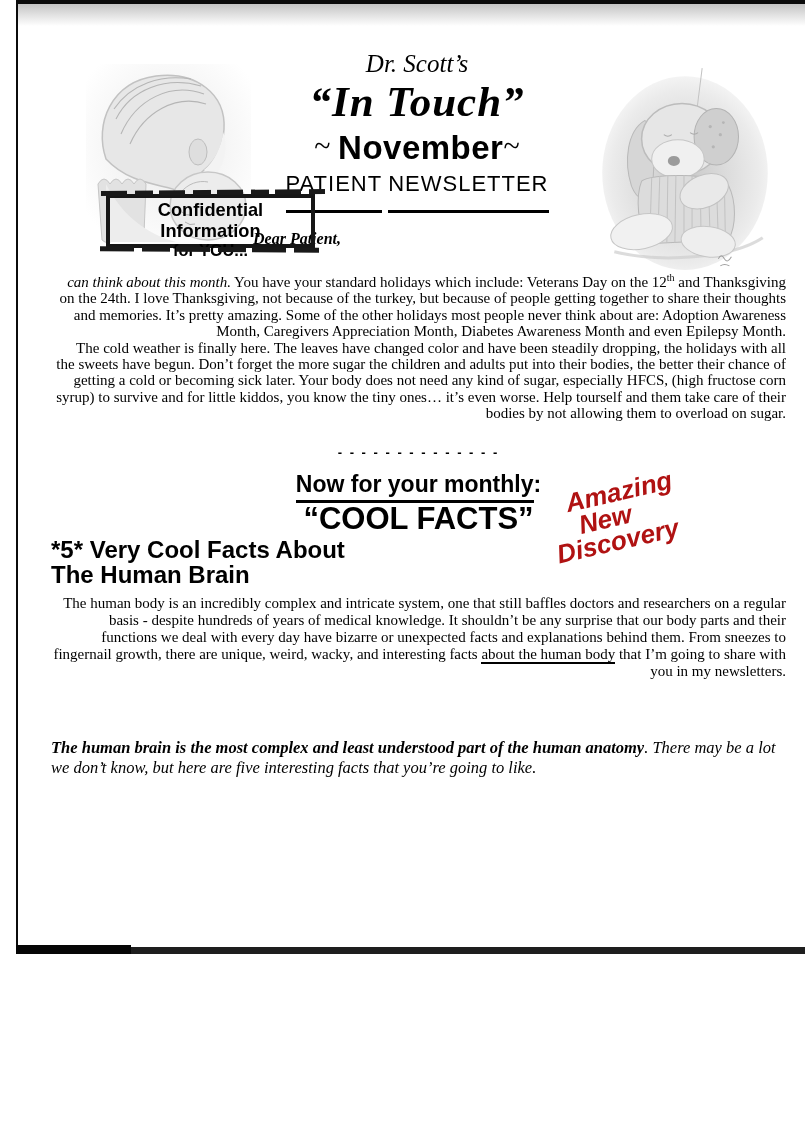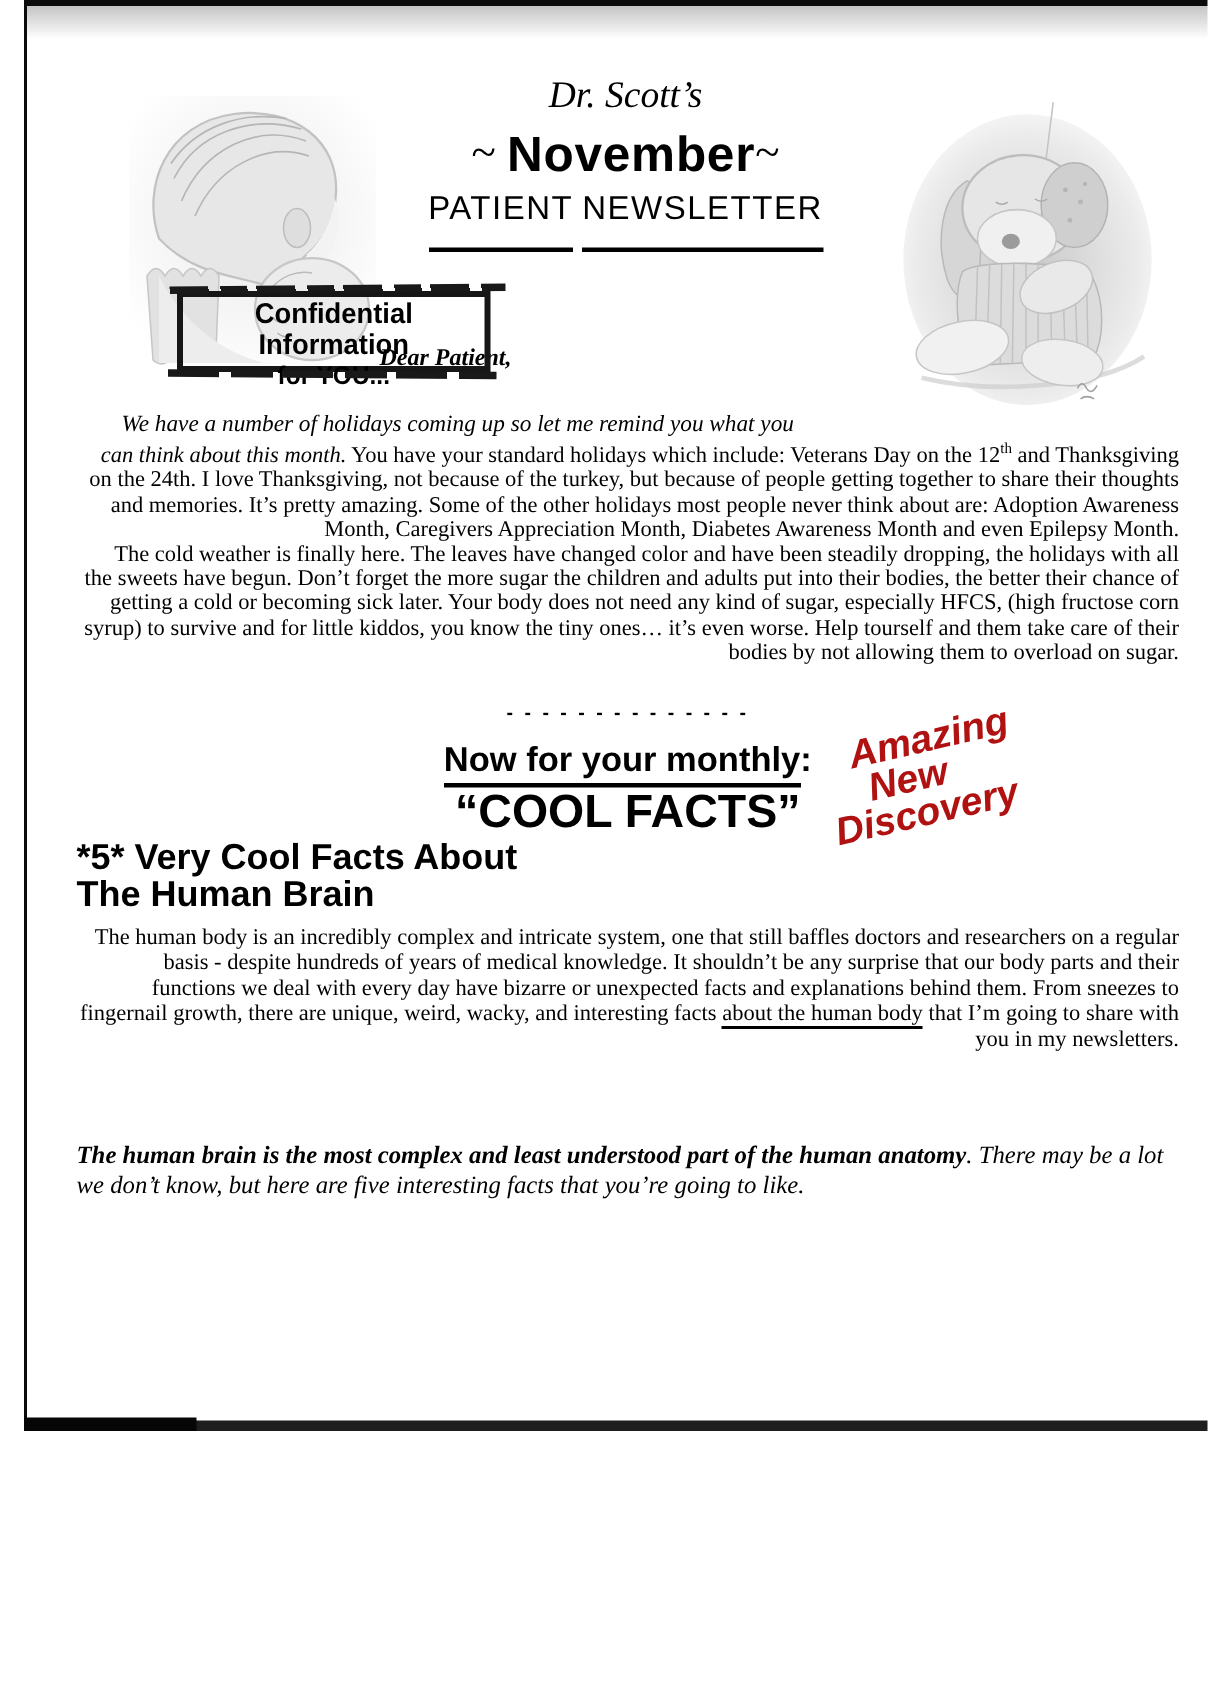--- a/index.html
+++ b/index.html
@@ -24,21 +24,21 @@
   .toy-img  { position:absolute; left:573px; top:60px; width:192px; height:214px; z-index:2; }
   .masthead { position:absolute; left:240px; width:322px; top:50px; text-align:center; z-index:3; }
   .m1 { font:italic 400 25px/1.15 "Liberation Serif", serif; }
   .m2 { font:italic 700 43px/1.02 "Liberation Serif", serif; letter-spacing:1px; margin-top:1px; }
   .m3 { margin-top:7px; font:700 33px/1.0 "Liberation Sans", sans-serif; letter-spacing:0.5px; }
   .m3 .tilde { font:400 30px/1 "Liberation Serif", serif; vertical-align:3px; letter-spacing:0; }
   .m4 { margin-top:6px; font:400 22px/1.25 "Liberation Sans", sans-serif; letter-spacing:1px; white-space:nowrap; }
   .m4 .uw { border-bottom:3px solid #000; padding-bottom:14px; }
   .m4 .uw + .uw { margin-left:6px; }
 
-  .stamp { position:absolute; left:102px; top:194px; width:201px; height:46px;
+  .stamp { position:absolute; left:90px; top:194px; width:201px; height:46px;
            border:4px solid #161616; z-index:4; text-align:center; }
   .stamp::before { content:""; position:absolute; left:-9px; right:-14px; top:-8px; height:5px;
            background:repeating-linear-gradient(90deg,#191919 0 26px, transparent 26px 34px, #191919 34px 52px, transparent 52px 58px);
            transform:rotate(-0.5deg); }
   .stamp::after { content:""; position:absolute; left:-10px; right:-8px; bottom:-8px; height:5px;
            background:repeating-linear-gradient(90deg,#191919 0 34px, transparent 34px 42px, #191919 42px 70px, transparent 70px 76px);
            transform:rotate(0.4deg); }
   .stamp-l1 { margin-top:2px; font:700 19px/1.1 "Liberation Sans", sans-serif; transform:scaleX(.96); }
   .stamp-l2 { font:700 17px/1.0 "Liberation Sans", sans-serif; transform:scaleX(.96); }
   .salutation { position:absolute; left:237px; top:229px; z-index:3;
@@ -96,20 +96,21 @@
       <path d="M118,106 C128,98 136,82 137,68 C142,80 140,100 128,112 Z" fill="#f3f3f3"></path>
       <ellipse cx="122" cy="142" rx="38" ry="34" fill="#ececec" stroke="#c7c7c7" stroke-width="1.5"></ellipse>
       <path d="M95,128 C102,120 112,116 122,118" stroke="#bbbbbb" fill="none"></path>
       <path d="M96,148 q4,4 9,3 M99,158 q5,4 10,2" stroke="#b0b0b0" fill="none"></path>
       <path d="M12,120 q6,-10 12,0 q6,-10 12,0 q6,-10 12,0 q6,-10 12,0 L58,170 q-8,8 -14,2 q-8,8 -14,2 q-8,8 -14,2 Z" fill="#e2e2e2" stroke="#c6c6c6"></path>
       <path d="M20,120 C35,150 60,170 90,178 L20,178 Z" fill="#ededed"></path>
     </svg>
 
     <div class="masthead">
       <div class="m1">Dr. Scott’s</div>
+      <div class="m2">“In Touch”</div>
       <div class="m3"><span class="tilde">~ </span><span>November</span><span class="tilde">~</span></div>
       <div class="m4"><span class="uw">PATIENT</span><span class="uw">NEWSLETTER</span></div>
     </div>
 
     <svg class="toy-img" viewBox="0 0 190 212" xmlns="http://www.w3.org/2000/svg">
       <defs>
         <radialGradient id="bg2" cx="50%" cy="52%" r="62%">
           <stop offset="0%" stop-color="#c8c8c8"></stop>
             <stop offset="72%" stop-color="#ebebeb"></stop>
             <stop offset="100%" stop-color="#ffffff"></stop>
@@ -139,21 +140,20 @@
     <div class="stamp">
       <div class="stamp-l1">Confidential Information</div>
       <div class="stamp-l2">for YOU...</div>
     </div>
 
     <div class="salutation">Dear Patient,</div>
   </div>
 
   <div class="content">
 
-    <div class="lead-line">We have a number of holidays coming up so let me remind you what you</div>
 
     <p class="para p1"><span class="ital">can think about this month.</span><span> You have your standard holidays which include: Veterans Day on the 12</span><sup>th</sup><span> and Thanksgiving on the 24th. I love Thanksgiving, not because of the turkey, but because of people getting together to share their thoughts and memories. It’s pretty amazing. Some of the other holidays most people never think about are: Adoption Awareness Month, Caregivers Appreciation Month, Diabetes Awareness Month and even Epilepsy Month.</span></p>
 
     <p class="para p2">The cold weather is finally here. The leaves have changed color and have been steadily dropping, the holidays with all the sweets have begun. Don’t forget the more sugar the children and adults put into their bodies, the better their chance of getting a cold or becoming sick later. Your body does not need any kind of sugar, especially HFCS, (high fructose corn syrup) to survive and for little kiddos, you know the tiny ones… it’s even worse. Help tourself and them take care of their bodies by not allowing them to overload on sugar.</p>
 
     <div class="divider">- - - - - - - - - - - - - -</div>
 
     <div class="kicker-row"><span class="uw">Now for your monthly</span><span>:</span></div>
 
     <div class="headline">“COOL FACTS”</div>

